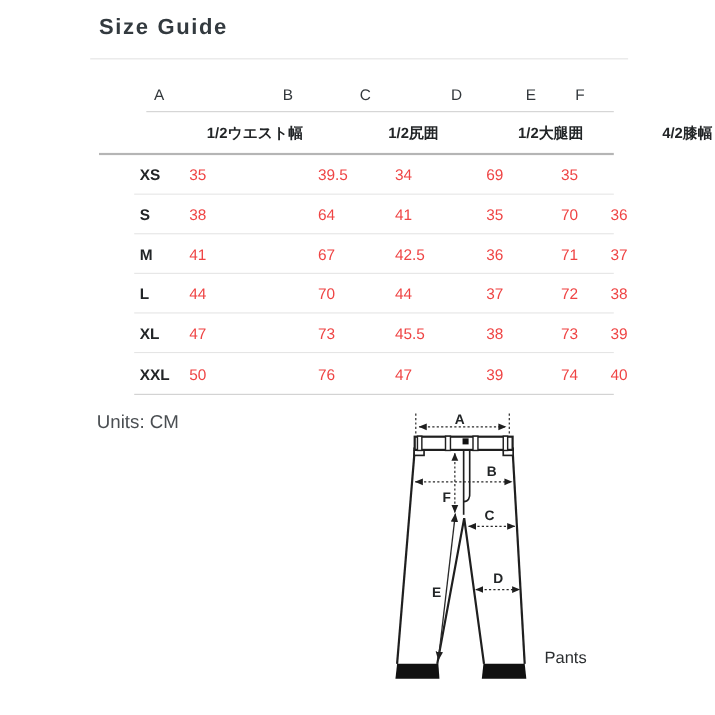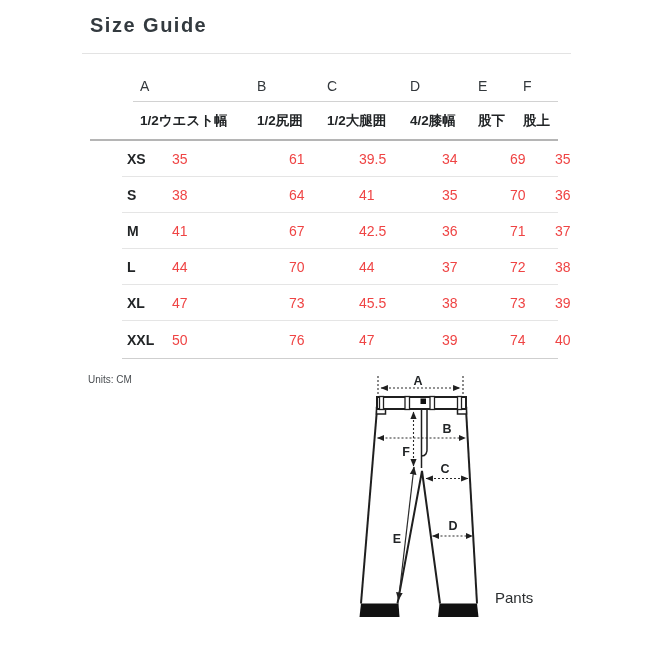--- a/index.html
+++ b/index.html
@@ -21,29 +21,29 @@
   .trow{
     display:grid;
     grid-template-columns:50px 117px 70px 83px 68px 45px 35px;
   }
   .cell{display:flex;align-items:center;overflow:hidden;white-space:nowrap;}
   .letters-row{height:32px;}
   .letters-row .cell{font-size:14px;color:#33383c;font-weight:400;}
   .letters-underline{
     position:absolute;left:133px;top:101px;width:425px;height:1px;background:#d2d2d2;
   }
-  .jp-row{height:37px;border-bottom:2px solid #b5b5b5;}
+  .jp-row{height:37px;border-bottom:2px solid #b5b5b5;gap:48px;}
   .jp-row .cell{font-size:13.5px;font-weight:bold;color:#222527;}
   .data-row{height:35px;border-bottom:1px solid #e5e5e5;margin-left:32px;}
   .data-row:last-child{height:37px;border-bottom:1px solid #cfcfcf;}
   .cell.size{font-size:14px;font-weight:bold;color:#222527;padding-left:5px;}
   .cell.val{font-size:14px;color:#ef4444;}
   .units{
     position:absolute;left:88px;top:374px;
-    font-size:10px;color:#4a4e52;
+    font-size:17px;color:#4a4e52;
   }
   .diagram{position:absolute;left:350px;top:372px;}
   .diagram text{
     font-family:"Liberation Sans","DejaVu Sans",sans-serif;
     font-weight:bold;font-size:12.5px;fill:#222527;
   }
   text.caption{font-size:15px;font-weight:400;fill:#2b2e30;}
 </style>
 </head>
 <body>
@@ -70,21 +70,20 @@
       <div class="cell">1/2尻囲</div>
       <div class="cell">1/2大腿囲</div>
       <div class="cell">4/2膝幅</div>
       <div class="cell">股下</div>
       <div class="cell">股上</div>
     </div>
 
     <div class="trow data-row">
       <div class="cell size">XS</div>
       <div class="cell val">35</div>
-      <div class="cell val">61</div>
       <div class="cell val">39.5</div>
       <div class="cell val">34</div>
       <div class="cell val">69</div>
       <div class="cell val">35</div>
     </div>
 
     <div class="trow data-row">
       <div class="cell size">S</div>
       <div class="cell val">38</div>
       <div class="cell val">64</div>

